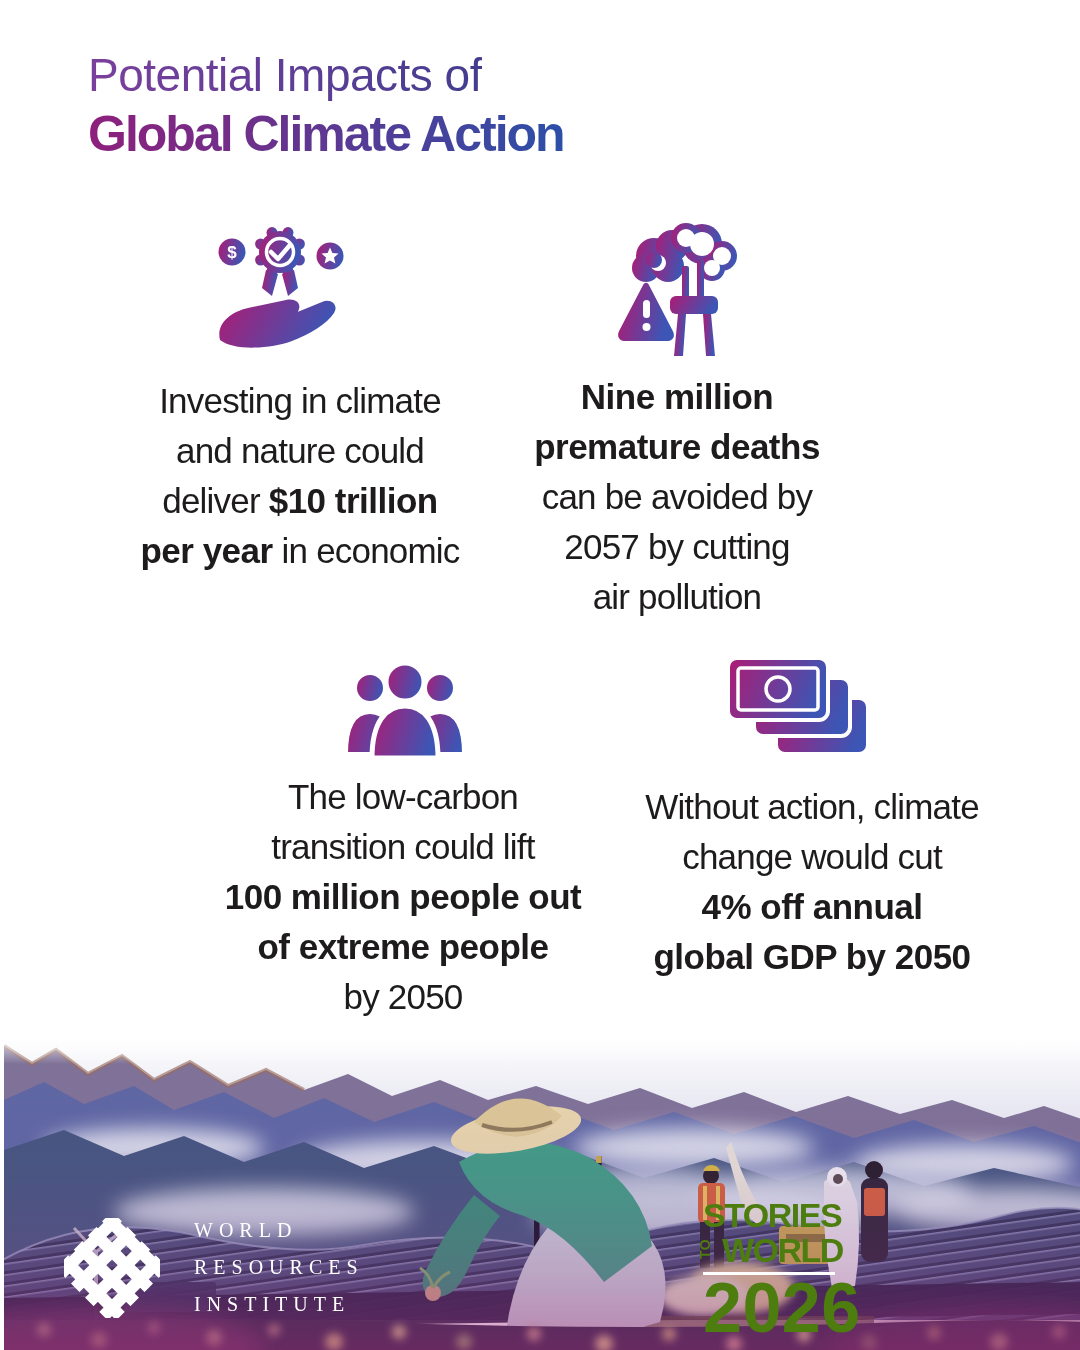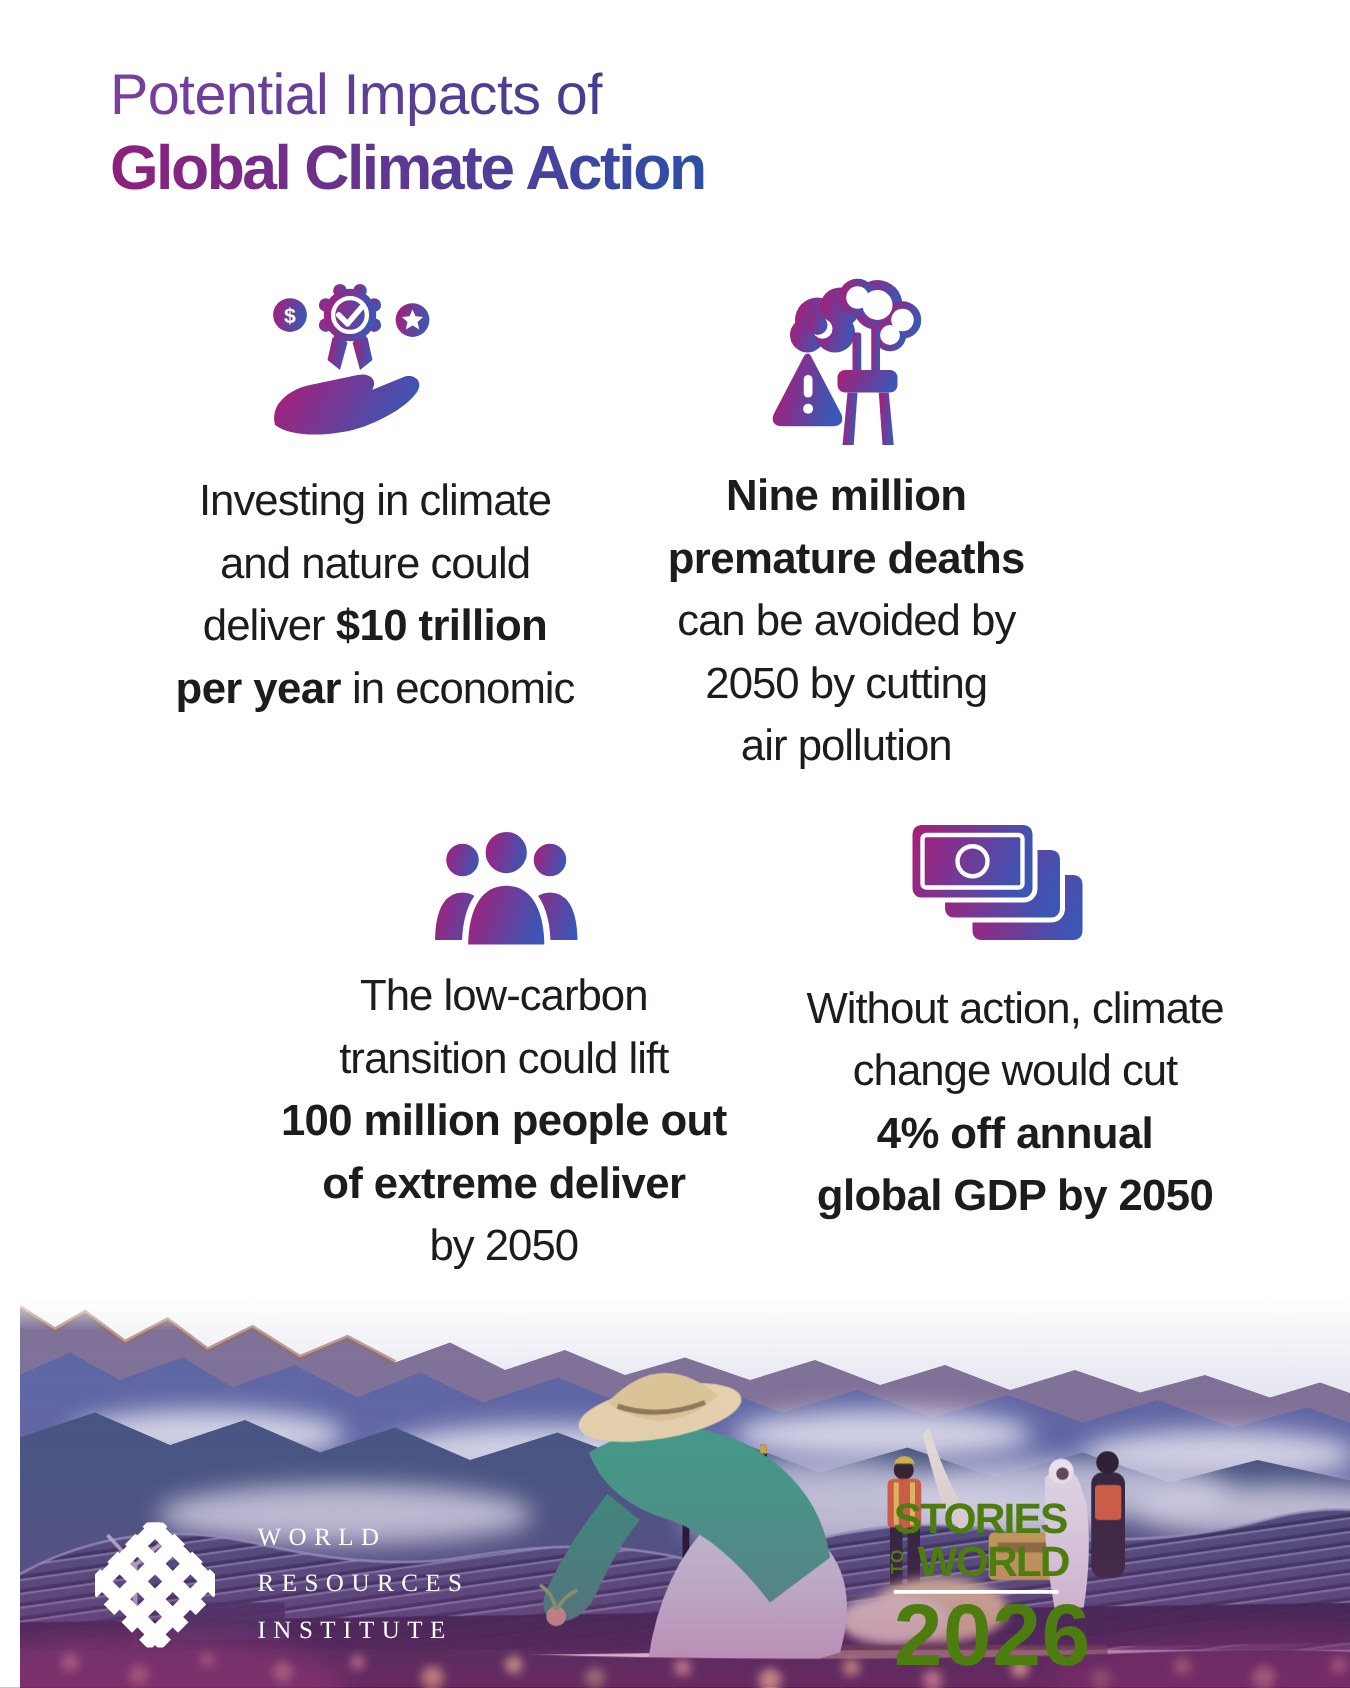--- a/index.html
+++ b/index.html
@@ -26,21 +26,21 @@
   .stat-text strong{font-weight:700;letter-spacing:-0.5px;}
   #icon1{left:210px;top:220px;}
   #icon2{left:616px;top:216px;}
   #icon3{left:330px;top:658px;}
   #icon4{left:718px;top:652px;}
   #text1{left:90px;top:376px;width:420px;}
   #text2{left:467px;top:372px;width:420px;}
   #text3{left:183px;top:772px;width:440px;}
   #text4{left:602px;top:782px;width:420px;}
   
-  .photo{position:absolute;left:16px;top:1030px;width:897px;height:320px;}
+  .photo{position:absolute;left:4px;top:1030px;width:897px;height:320px;}
   .photo svg.scene{position:absolute;left:0;top:0;}
   .wri-logo{position:absolute;left:60px;top:182px;display:flex;align-items:center;color:#fff;}
   .wri-logo-text{margin-left:34px;font-family:"Liberation Serif",serif;font-size:20px;
     letter-spacing:6px;line-height:37px;font-weight:400;}
   .badge{position:absolute;right:66px;top:168px;width:132px;color:#4d7c0f;font-weight:700;}
   .badge-stories{font-size:34px;letter-spacing:-1.5px;line-height:34px;}
   .badge-watch-row{position:relative;padding-left:19px;border-bottom:3px solid #fff;padding-bottom:5px;margin-top:1px;}
   .badge-to{position:absolute;left:-8px;top:8px;font-size:14px;letter-spacing:0.5px;
     transform:rotate(-90deg);display:inline-block;}
   .badge-watch{font-size:34px;letter-spacing:-1.5px;line-height:34px;}
@@ -165,28 +165,28 @@
   <div class="stat-text" id="text1">
       <div>Investing in climate</div>
       <div>and nature could</div>
       <div>deliver <strong>$10 trillion</strong></div>
       <div><strong>per year</strong> in economic</div>
     </div>
   <div class="stat-text" id="text2">
       <div><strong>Nine million</strong></div>
       <div><strong>premature deaths</strong></div>
       <div>can be avoided by</div>
-      <div>2050 by cutting</div>
+      <div>2057 by cutting</div>
       <div>air pollution</div>
     </div>
   <div class="stat-text" id="text3">
       <div>The low-carbon</div>
       <div>transition could lift</div>
       <div><strong>100 million people out</strong></div>
-      <div><strong>of extreme deliver</strong></div>
+      <div><strong>of extreme people</strong></div>
       <div>by 2050</div>
     </div>
   <div class="stat-text" id="text4">
       <div>Without action, climate</div>
       <div>change would cut</div>
       <div><strong>4% off annual</strong></div>
       <div><strong>global GDP by 2050</strong></div>
     </div>
 
   <div class="photo">

